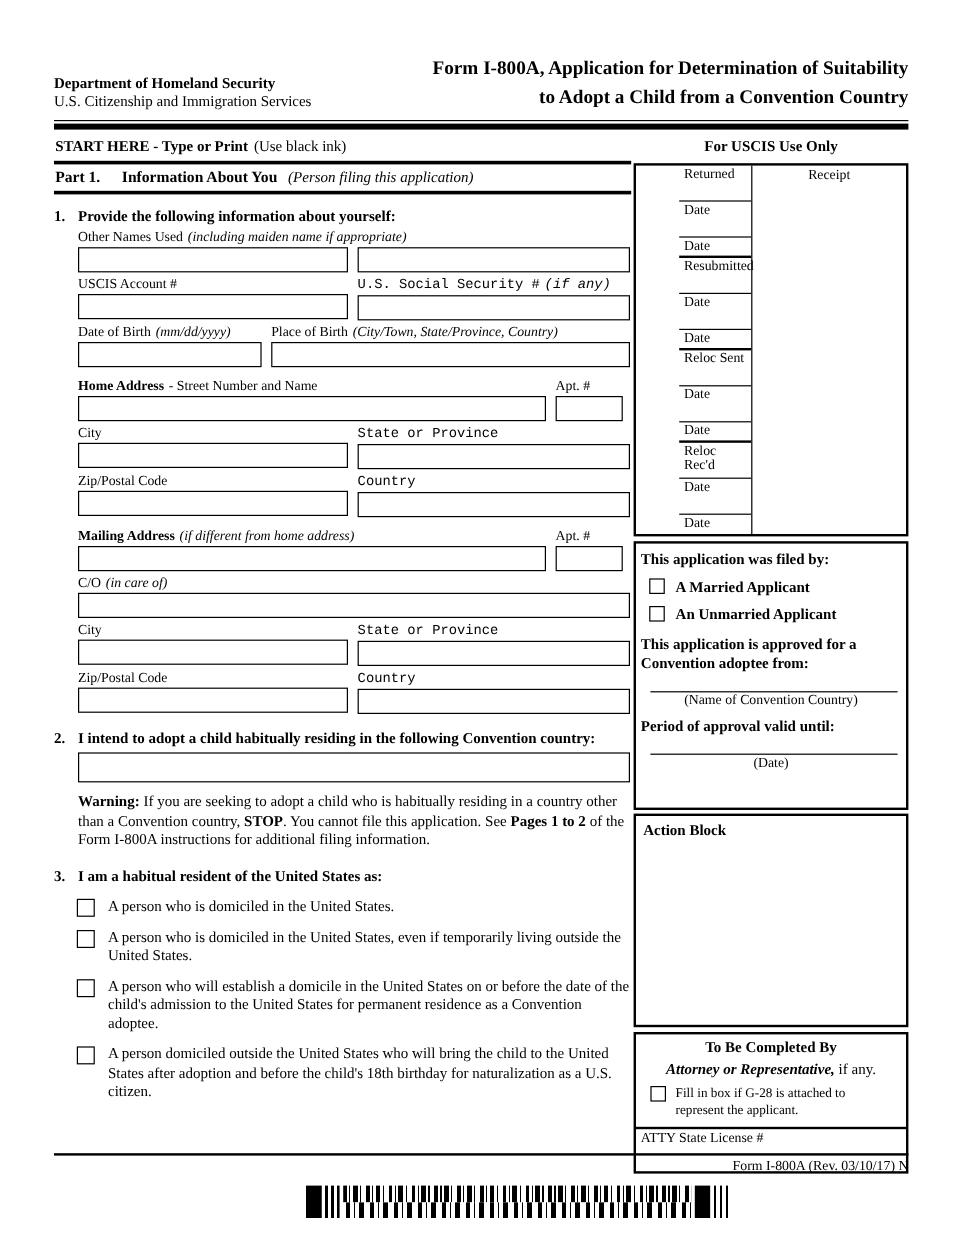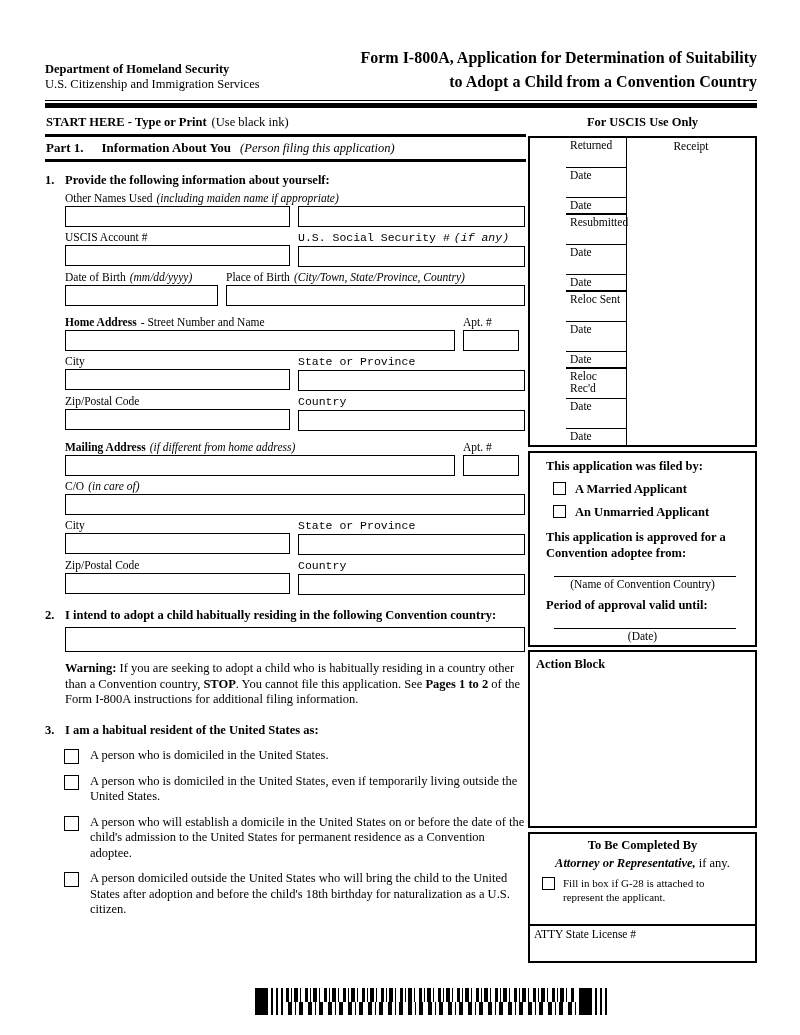--- a/index.html
+++ b/index.html
@@ -60,32 +60,32 @@
   .usc-head { font-weight:bold; font-size:12.5px; text-align:center; padding:4px 0 6px; }
   .usc-table { border:2px solid #000; display:flex; height:311px; }
   .usc-left { width:97px; border-right:1px solid #000; display:flex; flex-direction:column;padding-left:36px; }
   .usc-cell { font-size:11.5px; padding:1px 4px; }
   .h30 { height:30px; } .h17 { height:17px; }
   .bb1 { border-bottom:1px solid #000; } .bb2 { border-bottom:2px solid #000; }
   .fill { flex:1; }
   .usc-right { flex:1; }
   .receipt { text-align:center; font-size:11.5px; padding-top:2px; }
 
-  .filed-box { border:2px solid #000; margin-top:4px; height:196px; padding:6px 16px 4px; font-size:12.5px; }
+  .filed-box { border:2px solid #000; margin-top:4px; height:224px; padding:6px 4px 4px; font-size:12.5px; }
   .fopt { display:flex; margin:8px 0 0 7px; font-weight:bold; }
   .fopt .cb-sq { width:13px; height:13px; margin:0 9px 0 0; }
   .approved { margin-top:10px; line-height:1.25; }
   .wline { border-bottom:1px solid #000; height:13px; margin:3px 3px 0 8px; }
   .wnote { text-align:center; font-size:11.5px; margin-top:1px; }
   .period { margin-top:8px; }
 
   .action-box { border:2px solid #000; margin-top:3px; height:178px; padding:5px 6px; font-size:12.5px; }
 
   .atty-box { border:2px solid #000; margin-top:4px; font-size:12.5px; }
-  .atty-top { padding:4px 5px 20px; }
+  .atty-top { padding:4px 5px 7px; }
   .atty-sub { margin-top:3px; font-size:12.5px; }
   .g28row { display:flex; margin:5px 0 0 7px; }
   .g28row .cb-sq { width:13px; height:13px; margin:1px 8px 0 0; }
   .g28text { font-size:11px; line-height:1.28; width:172px; }
   .atty-lic { border-top:2px solid #000; height:37px; font-size:11.5px; padding:2px 4px; }
 
   
   .footer { position:absolute; left:45px; right:43px; top:961px; border-top:2px solid #000; }
   .form-id { text-align:right; font-size:11.5px; padding-top:3px; }
   .barcode { position:absolute; left:255px; top:988px; width:352px; height:27px; display:flex; }
@@ -328,20 +328,23 @@
           </div>
         </div>
         <div class="atty-lic">
           <span>ATTY State License #</span>
         </div>
       </div>
 
     </div>
   </div>
 
+  <div class="footer">
+    <div class="form-id">Form I-800A (Rev. 03/10/17) N</div>
+  </div>
   <div class="barcode">
     <div class="bc-blk"></div>
     <div class="bc-bars"></div>
     <div class="bc-mid">
       <div class="bc-h bc-h1"></div>
       <div class="bc-h bc-h2"></div>
     </div>
     <div class="bc-blk"></div>
     <div class="bc-bars"></div>
   </div>

